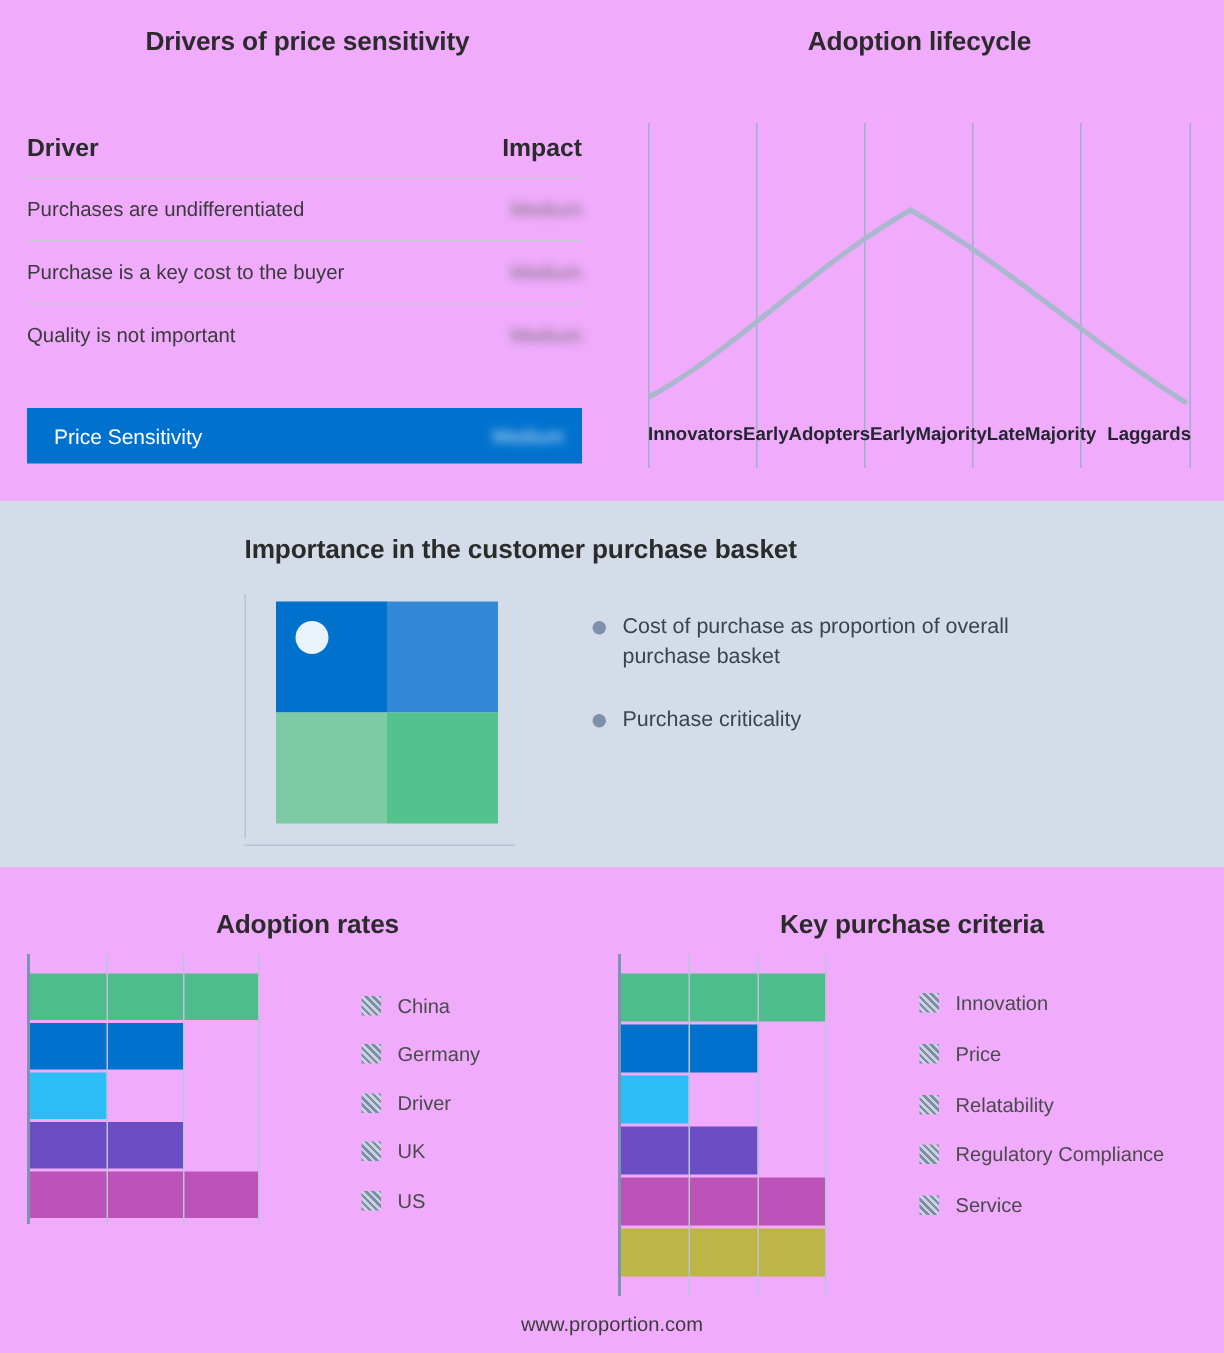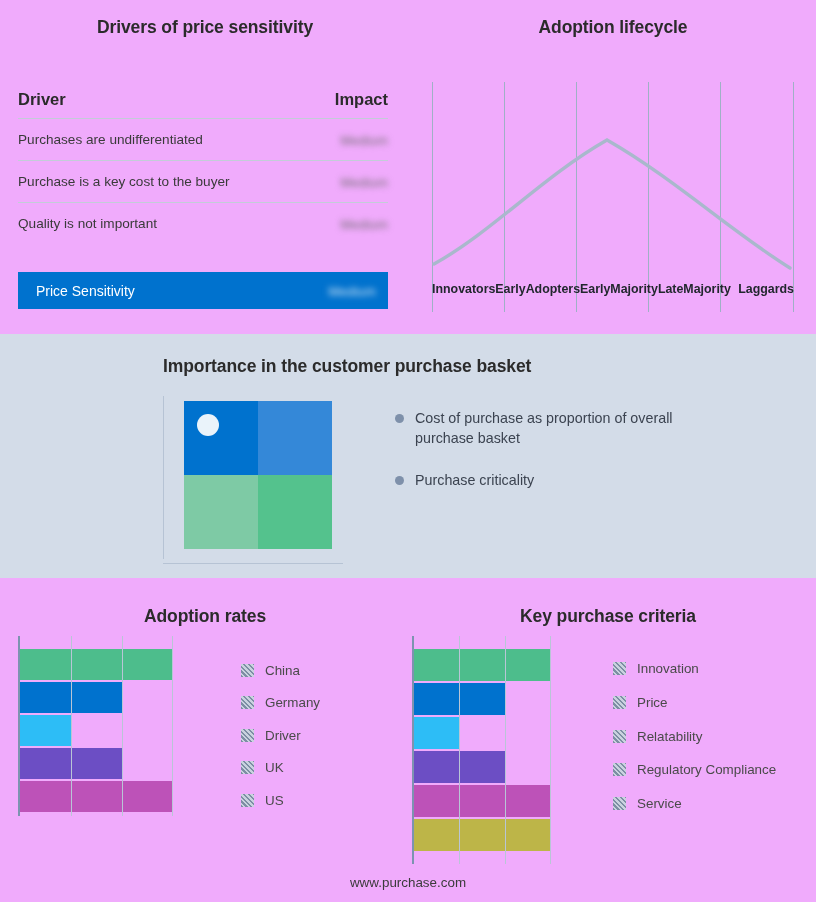--- a/index.html
+++ b/index.html
@@ -294,14 +294,14 @@
             <span class="bl-label">Regulatory Compliance</span>
           </div>
           <div class="bl-item" style="height: 33.7px;">
             <span class="bl-swatch"></span>
             <span class="bl-label">Service</span>
           </div>
         </div>
     </div>
   </div>
 
-  <div class="footer">www.purchase.com</div>
+  <div class="footer">www.proportion.com</div>
 </div>
 
 </body></html>

